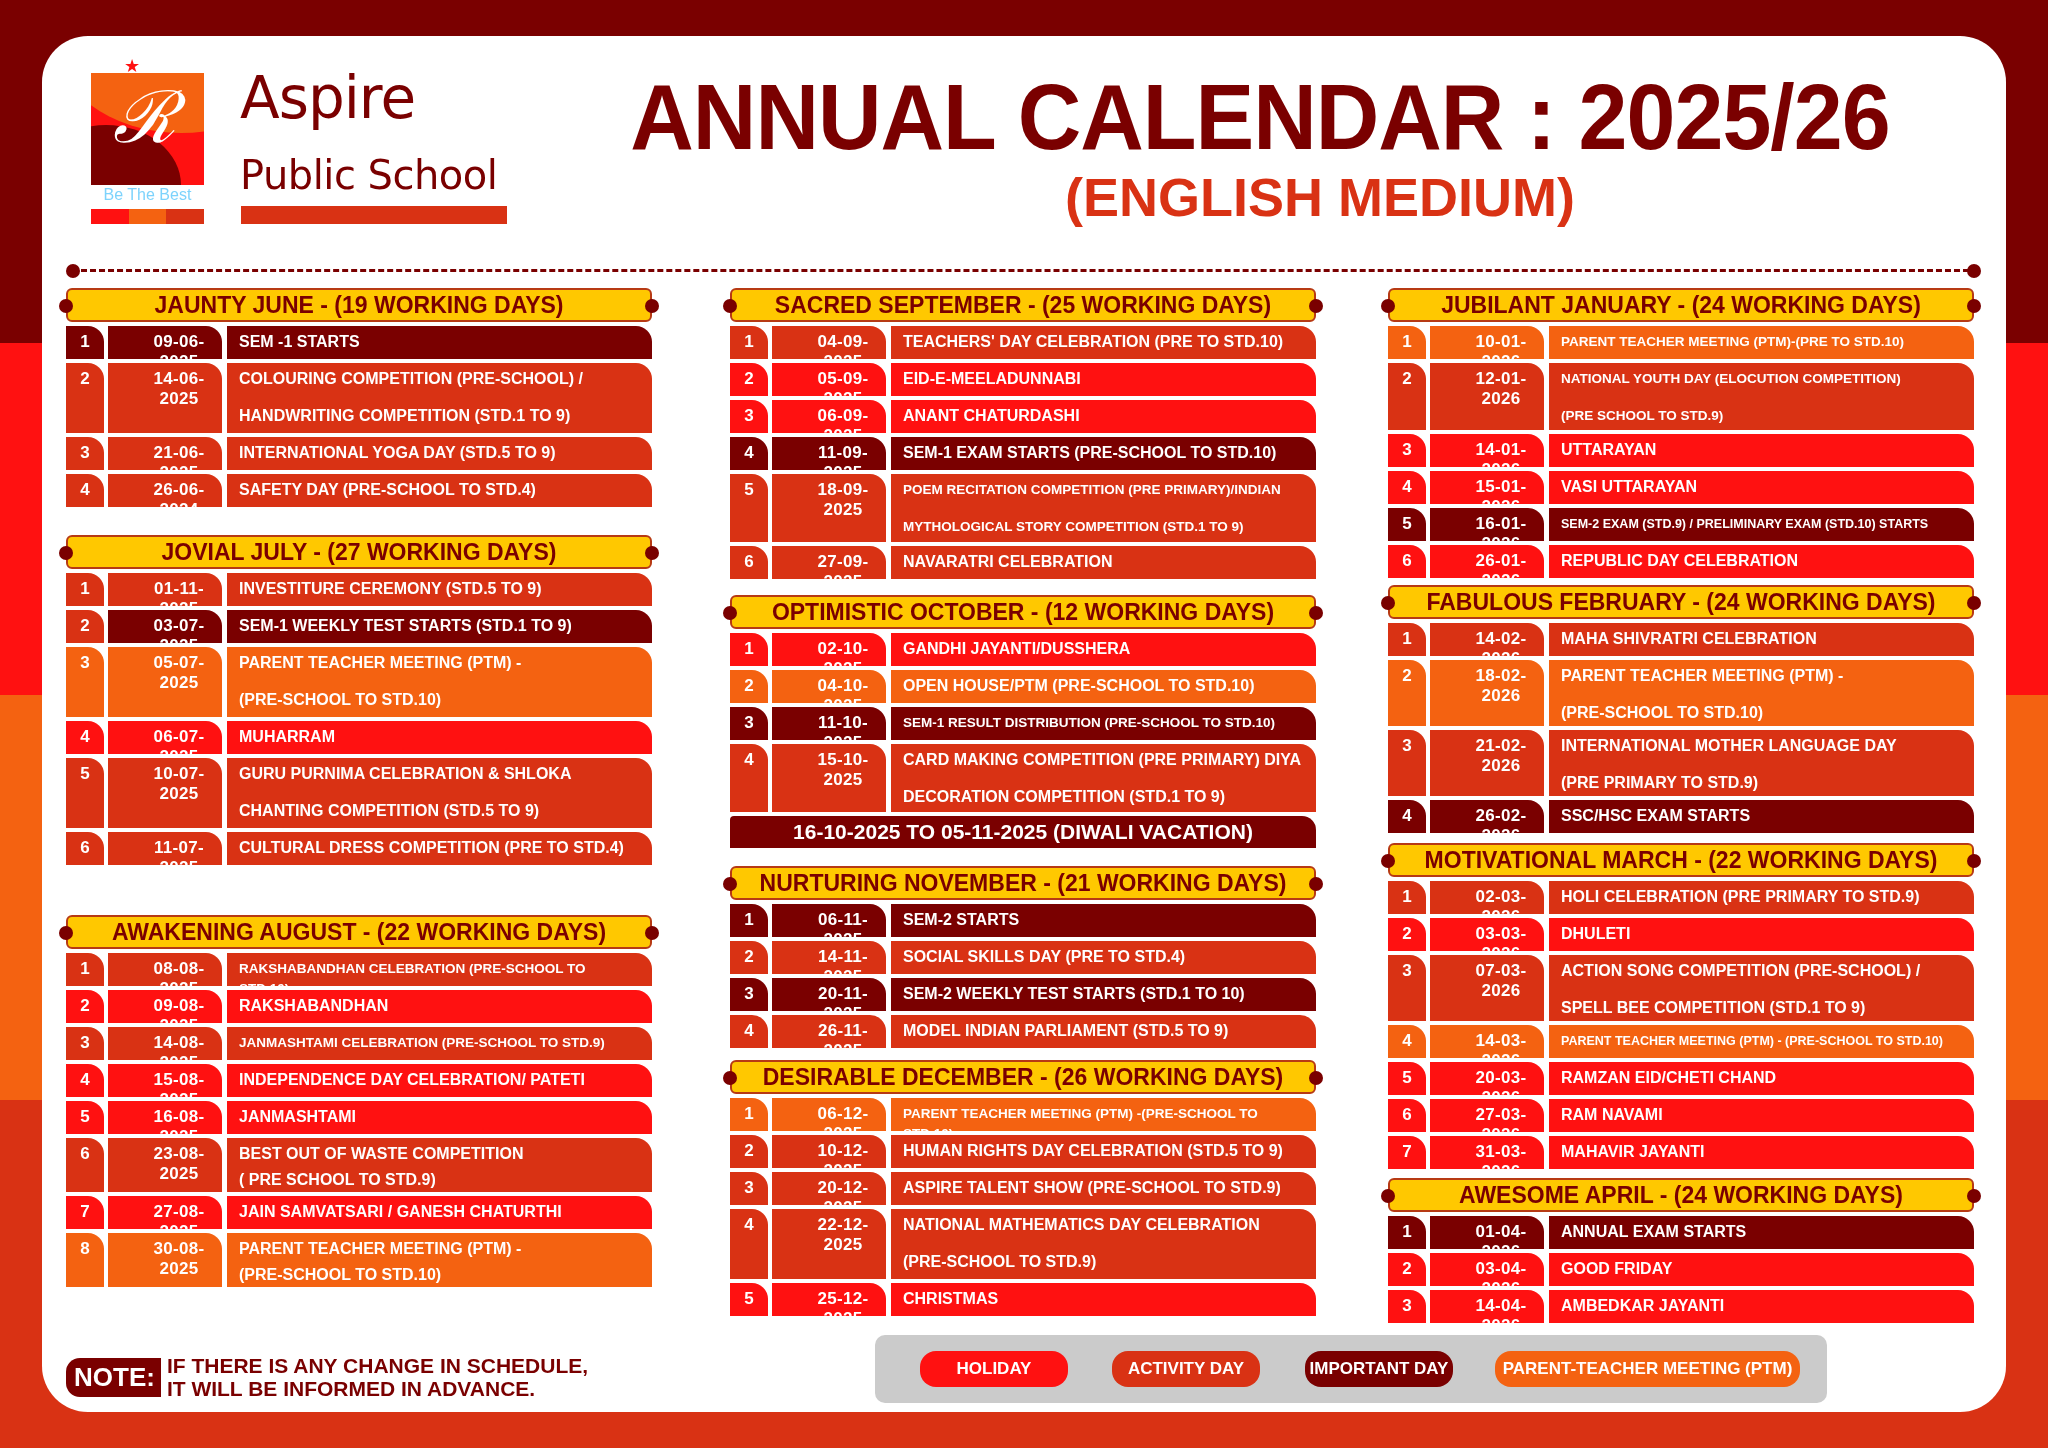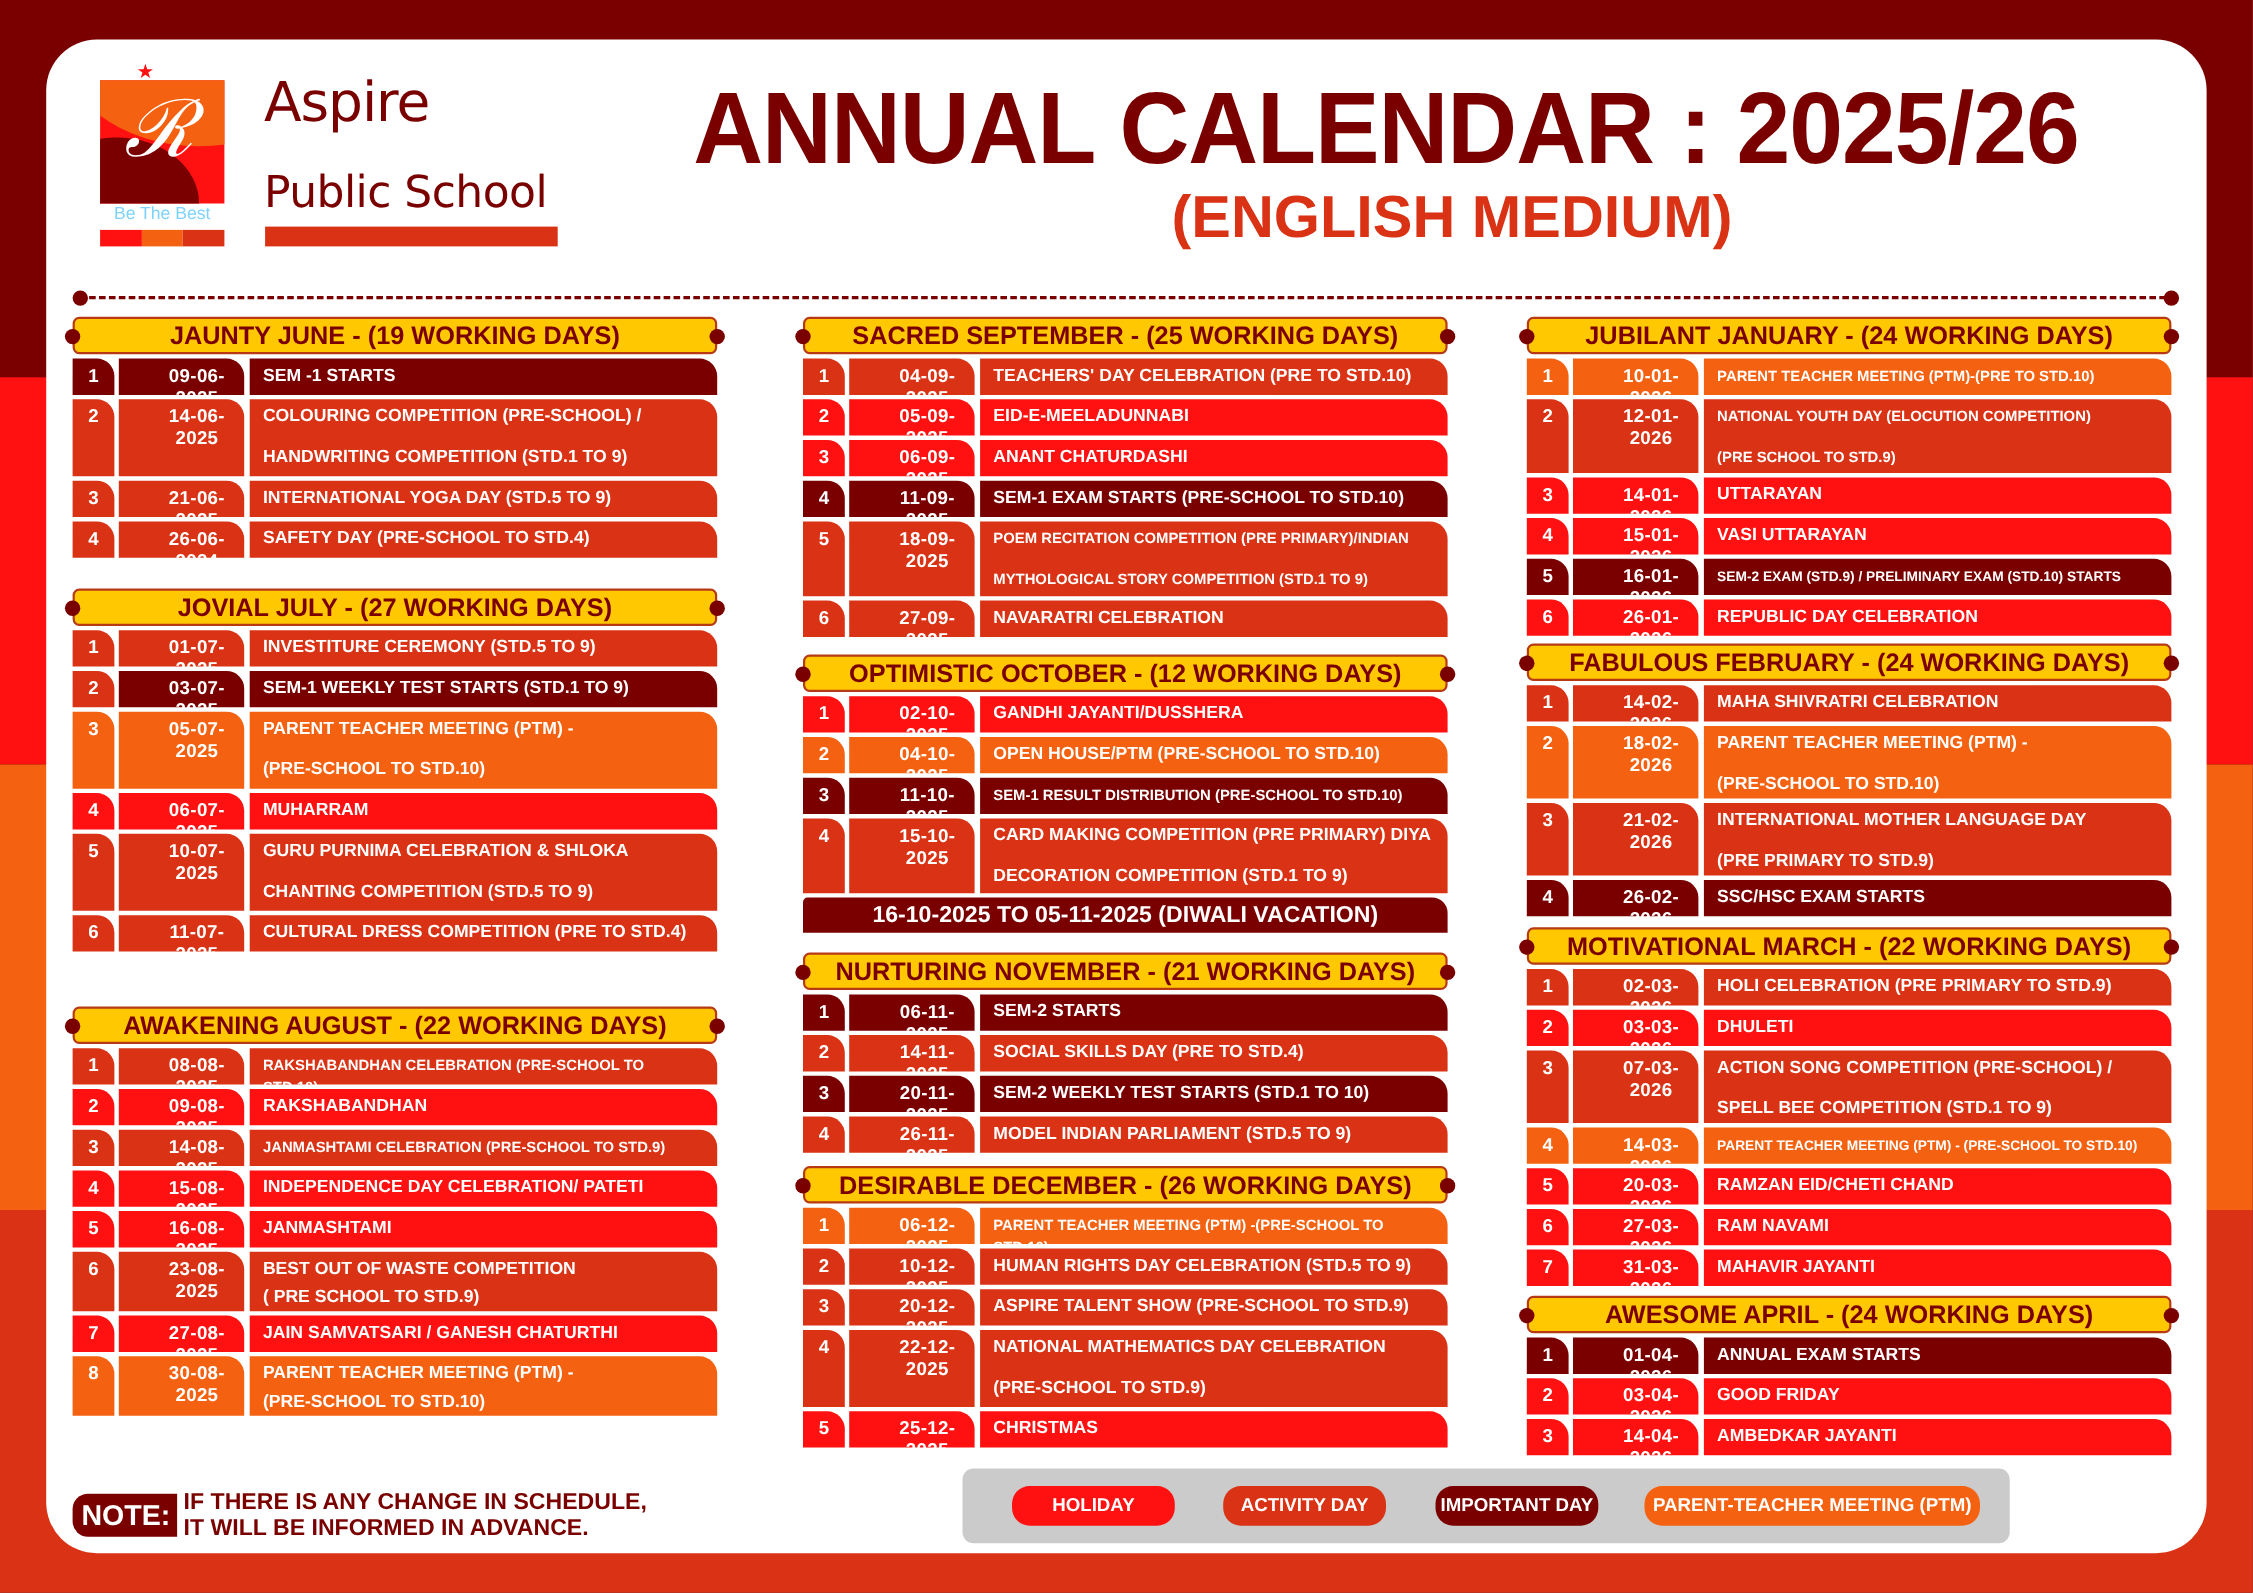--- a/index.html
+++ b/index.html
@@ -20,21 +20,21 @@
     position: absolute; left: 0; top: 0; width: 113px; height: 112px;
     background: #ff1111; overflow: hidden;
   }
   .logo-sq .arc1 { position: absolute; left: -40px; top: -140px; width: 260px; height: 200px; border-radius: 50%; background: #f46211; }
   .logo-sq .arc2 { position: absolute; left: -60px; top: 52px; width: 150px; height: 120px; border-radius: 50%; background: #7a0000; }
   .logo-sq .fig { position: absolute; left: 22px; top: 8px; font-size: 72px; color: #fff; line-height: 1; font-family: "DejaVu Serif", serif; font-style: italic; }
   .logo-star { position: absolute; left: 33px; top: -18px; color: #ff1111; font-size: 18px; }
   .logo-tag { position: absolute; left: 0; top: 113px; width: 113px; text-align: center; font-size: 16px; color: #7dd3fc; }
   .logo-bars { position: absolute; left: 0; top: 136px; width: 113px; height: 15px; display: flex; }
   .logo-bars span { flex: 1; }
-  .brand1 { position: absolute; left: 240px; top: 64px; font-family: "DejaVu Sans", sans-serif; font-size: 50px; color: #7a0000; letter-spacing: -1px; }
+  .brand1 { position: absolute; left: 240px; top: 64px; font-family: "DejaVu Sans", sans-serif; font-size: 58px; color: #7a0000; letter-spacing: -1px; }
   .brand2 { position: absolute; left: 240px; top: 152px; font-family: "DejaVu Sans", sans-serif; font-size: 40px; color: #7a0000; letter-spacing: -0.5px; }
   .brand-bar { position: absolute; left: 241px; top: 206px; width: 266px; height: 18px; background: #d93214; }
 
   .title {
     position: absolute; left: 560px; top: 66px; width: 1400px; text-align: center;
     font-size: 88px; font-weight: bold; color: #7a0000; letter-spacing: -1px;
     transform: scaleY(1.05);
   }
   .subtitle {
     position: absolute; left: 560px; top: 166px; width: 1400px; text-align: center;
@@ -152,21 +152,21 @@
     <div class="row" style="height: 33px;">
       <div class="c num activity">4</div>
       <div class="c date activity">26-06-2024</div>
       <div class="c desc activity  "><span>SAFETY DAY (PRE-SCHOOL TO STD.4)</span></div>
     </div>
   </div>
 <div class="month" style="left:66px;top:535px;width:586px;">
     <div class="month-head"><span class="hd l"></span><span>JOVIAL JULY - (27  WORKING DAYS)</span><span class="hd r"></span></div>
     <div class="row" style="height: 33px;">
       <div class="c num activity">1</div>
-      <div class="c date activity">01-07-2025</div>
+      <div class="c date activity">01-11-2025</div>
       <div class="c desc activity  "><span>INVESTITURE CEREMONY (STD.5 TO 9)</span></div>
     </div>
     <div class="row" style="height: 33px;">
       <div class="c num activity">2</div>
       <div class="c date important">03-07-2025</div>
       <div class="c desc important  "><span>SEM-1 WEEKLY TEST STARTS (STD.1 TO 9)</span></div>
     </div>
     <div class="row" style="height: 70px;">
       <div class="c num ptm">3</div>
       <div class="c date ptm">05-07-2025</div>

